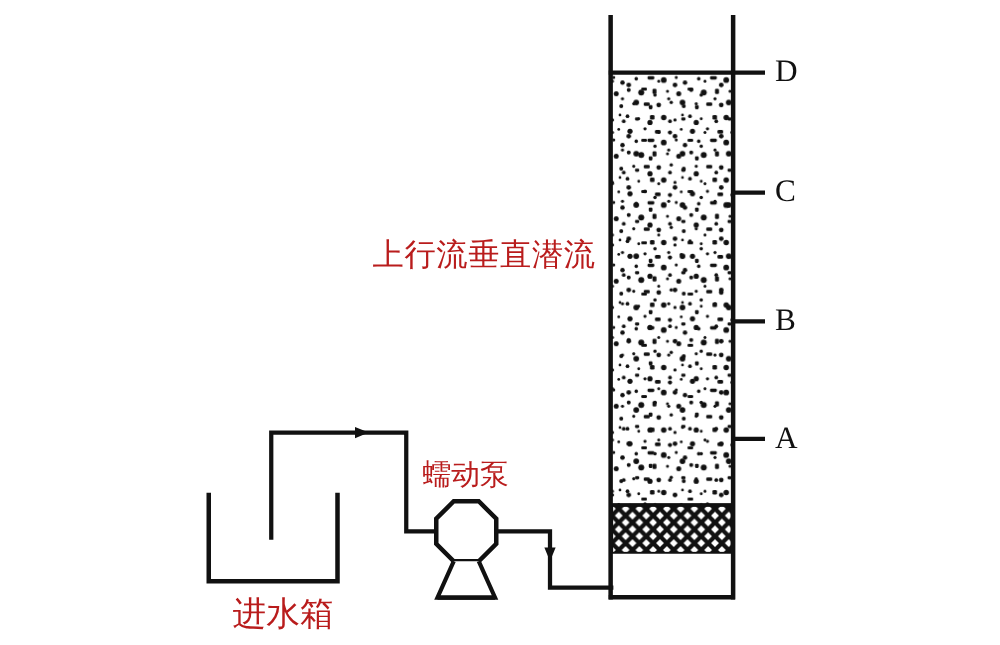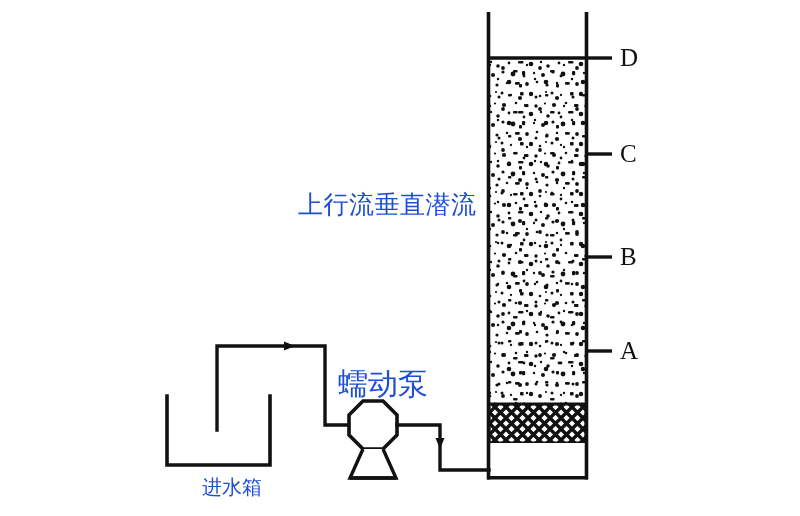--- a/index.html
+++ b/index.html
@@ -18,39 +18,39 @@
     overflow: hidden;
   }
   #figure svg {
     position: absolute;
     top: 0;
     left: 0;
   }
   .cjk-label {
     position: absolute;
     font-family: Liberation Sans, sans-serif;
-    color: #1d4ed8;
+    color: #b91c1c;
     white-space: pre;
     line-height: 1.18;
   }
   #wetland-title {
     left: 298px;
     top: 190px;
     font-size: 25px;
     letter-spacing: 0.5px;
   }
   #pump-label {
     left: 338px;
     top: 366px;
-    font-size: 30px;
+    font-size: 23px;
   }
   #tank-label {
-    left: 202px;
+    left: 186px;
     top: 476px;
-    font-size: 20px;
+    font-size: 27px;
     text-align: right;
   }
   .port-label {
     position: absolute;
     font-family: "Liberation Serif", "DejaVu Serif", serif;
     font-size: 25px;
     color: #111111;
   }
 </style>
 </head>

